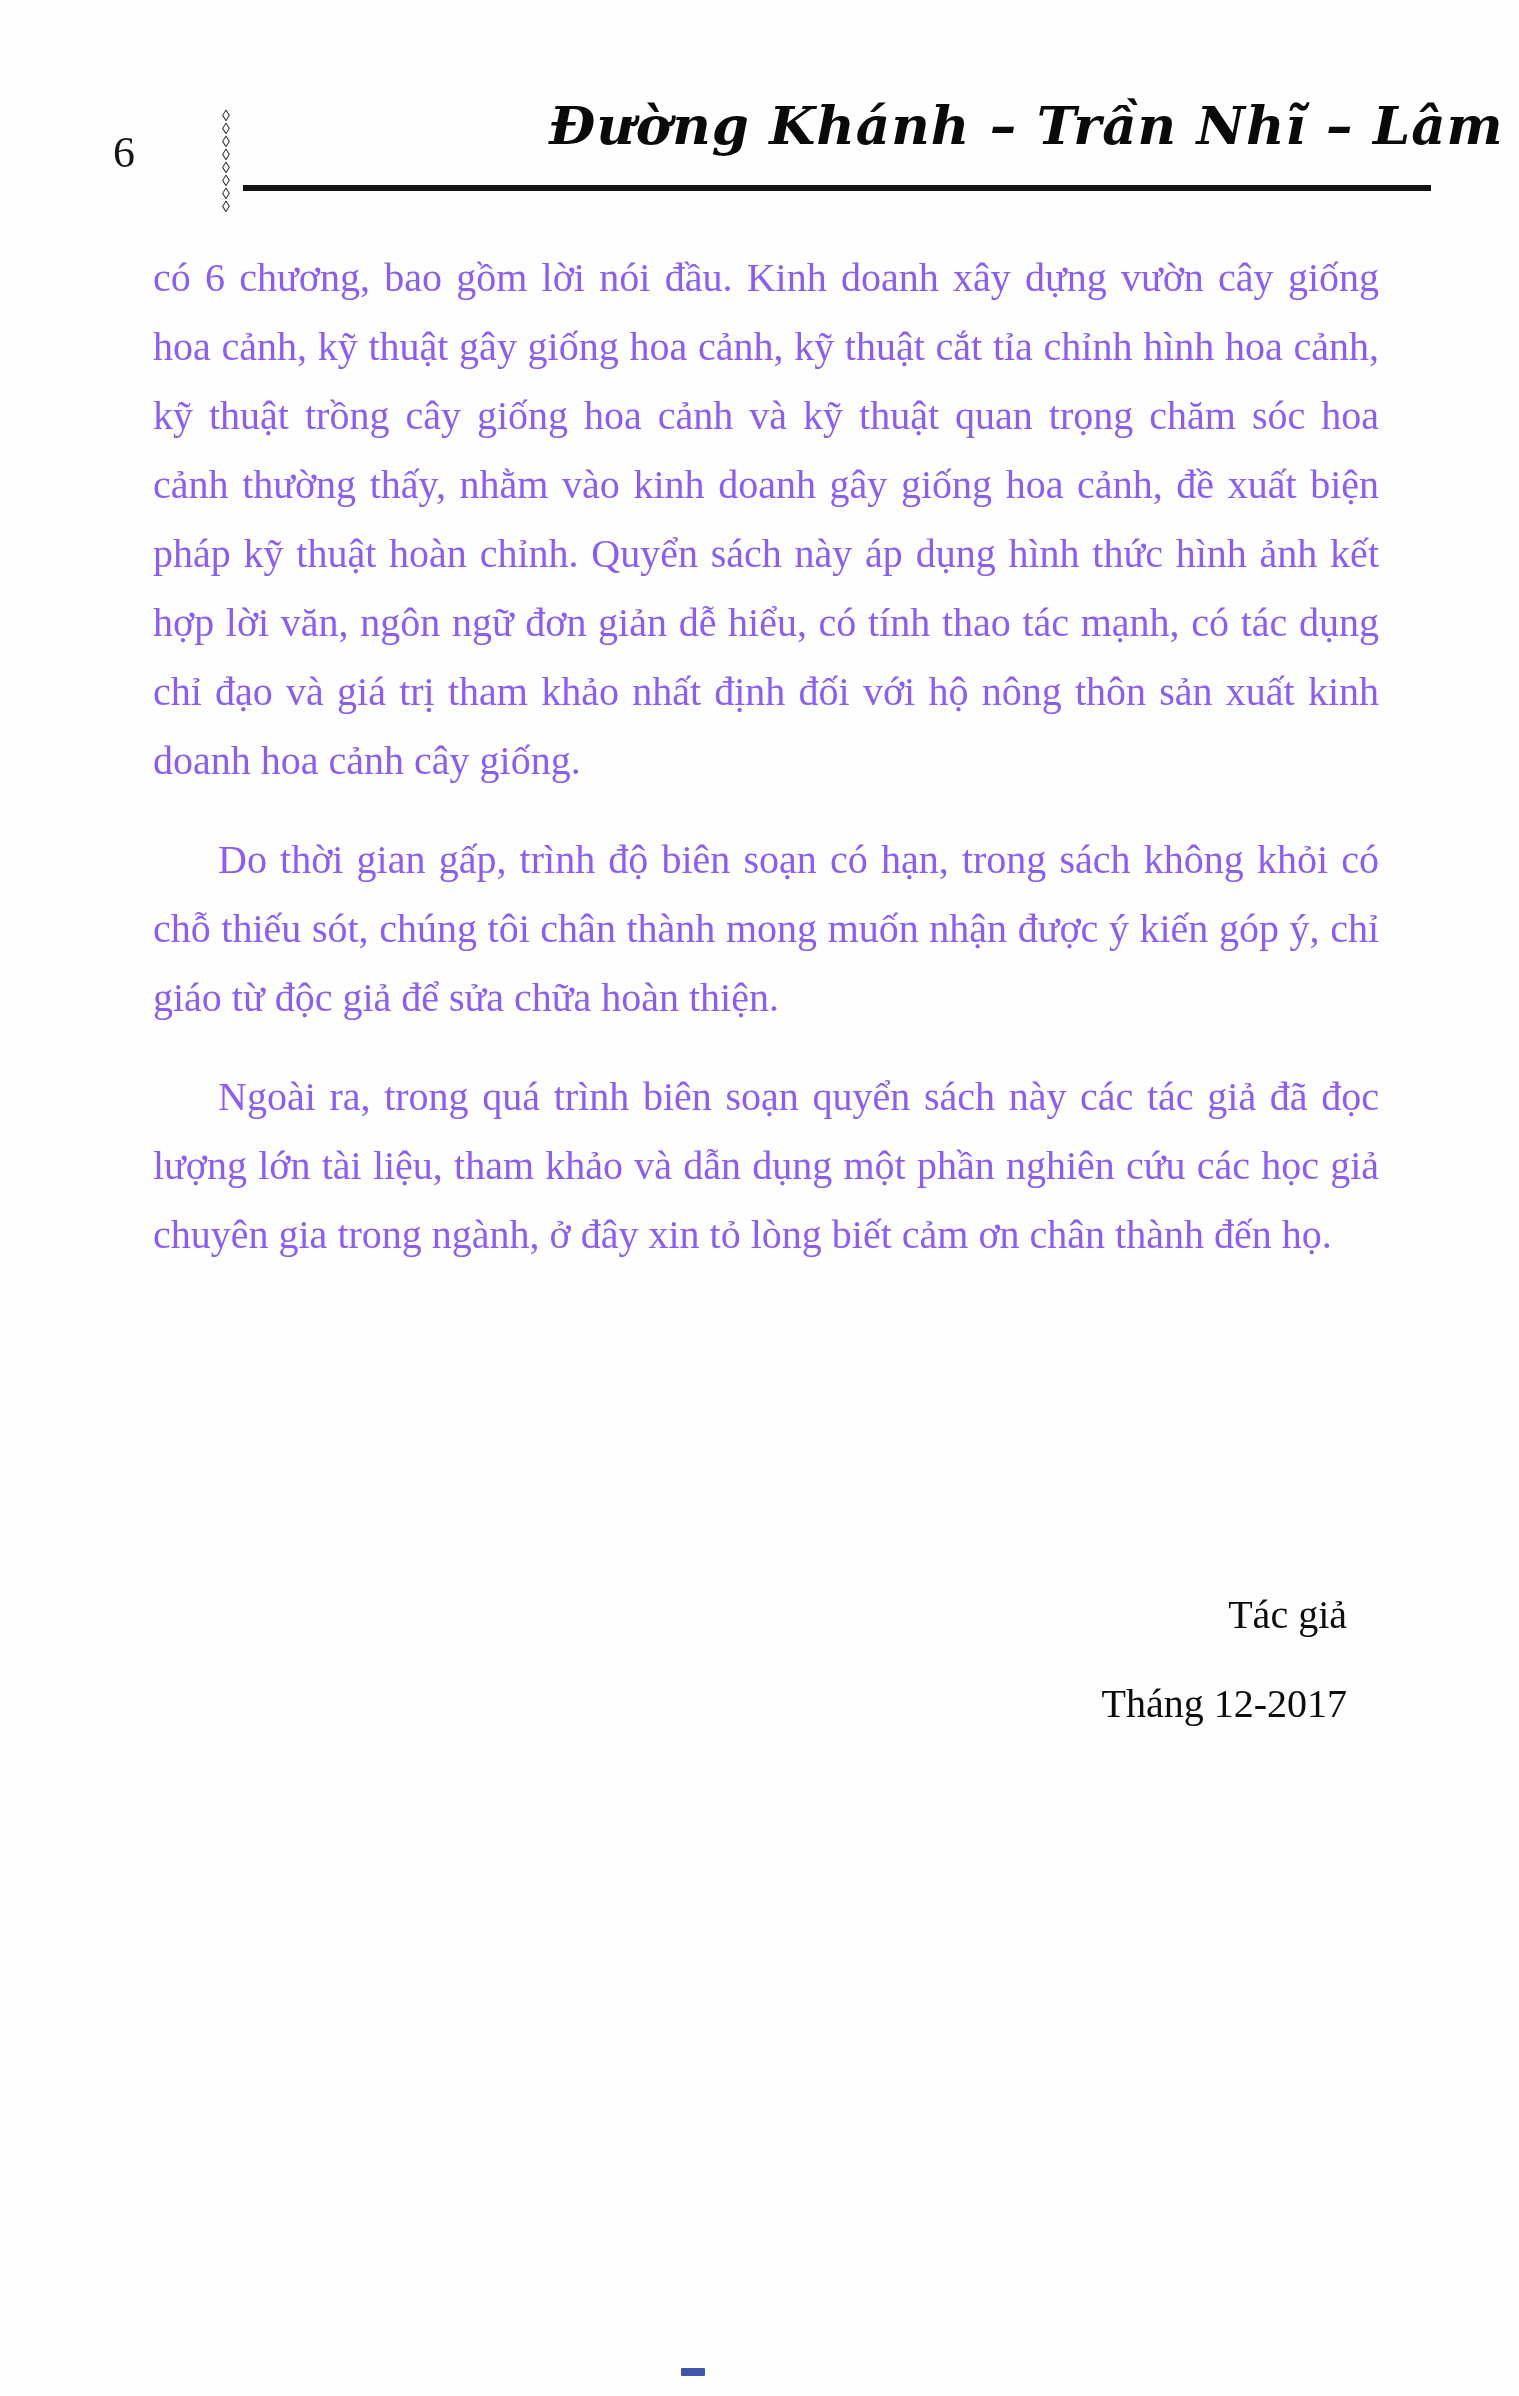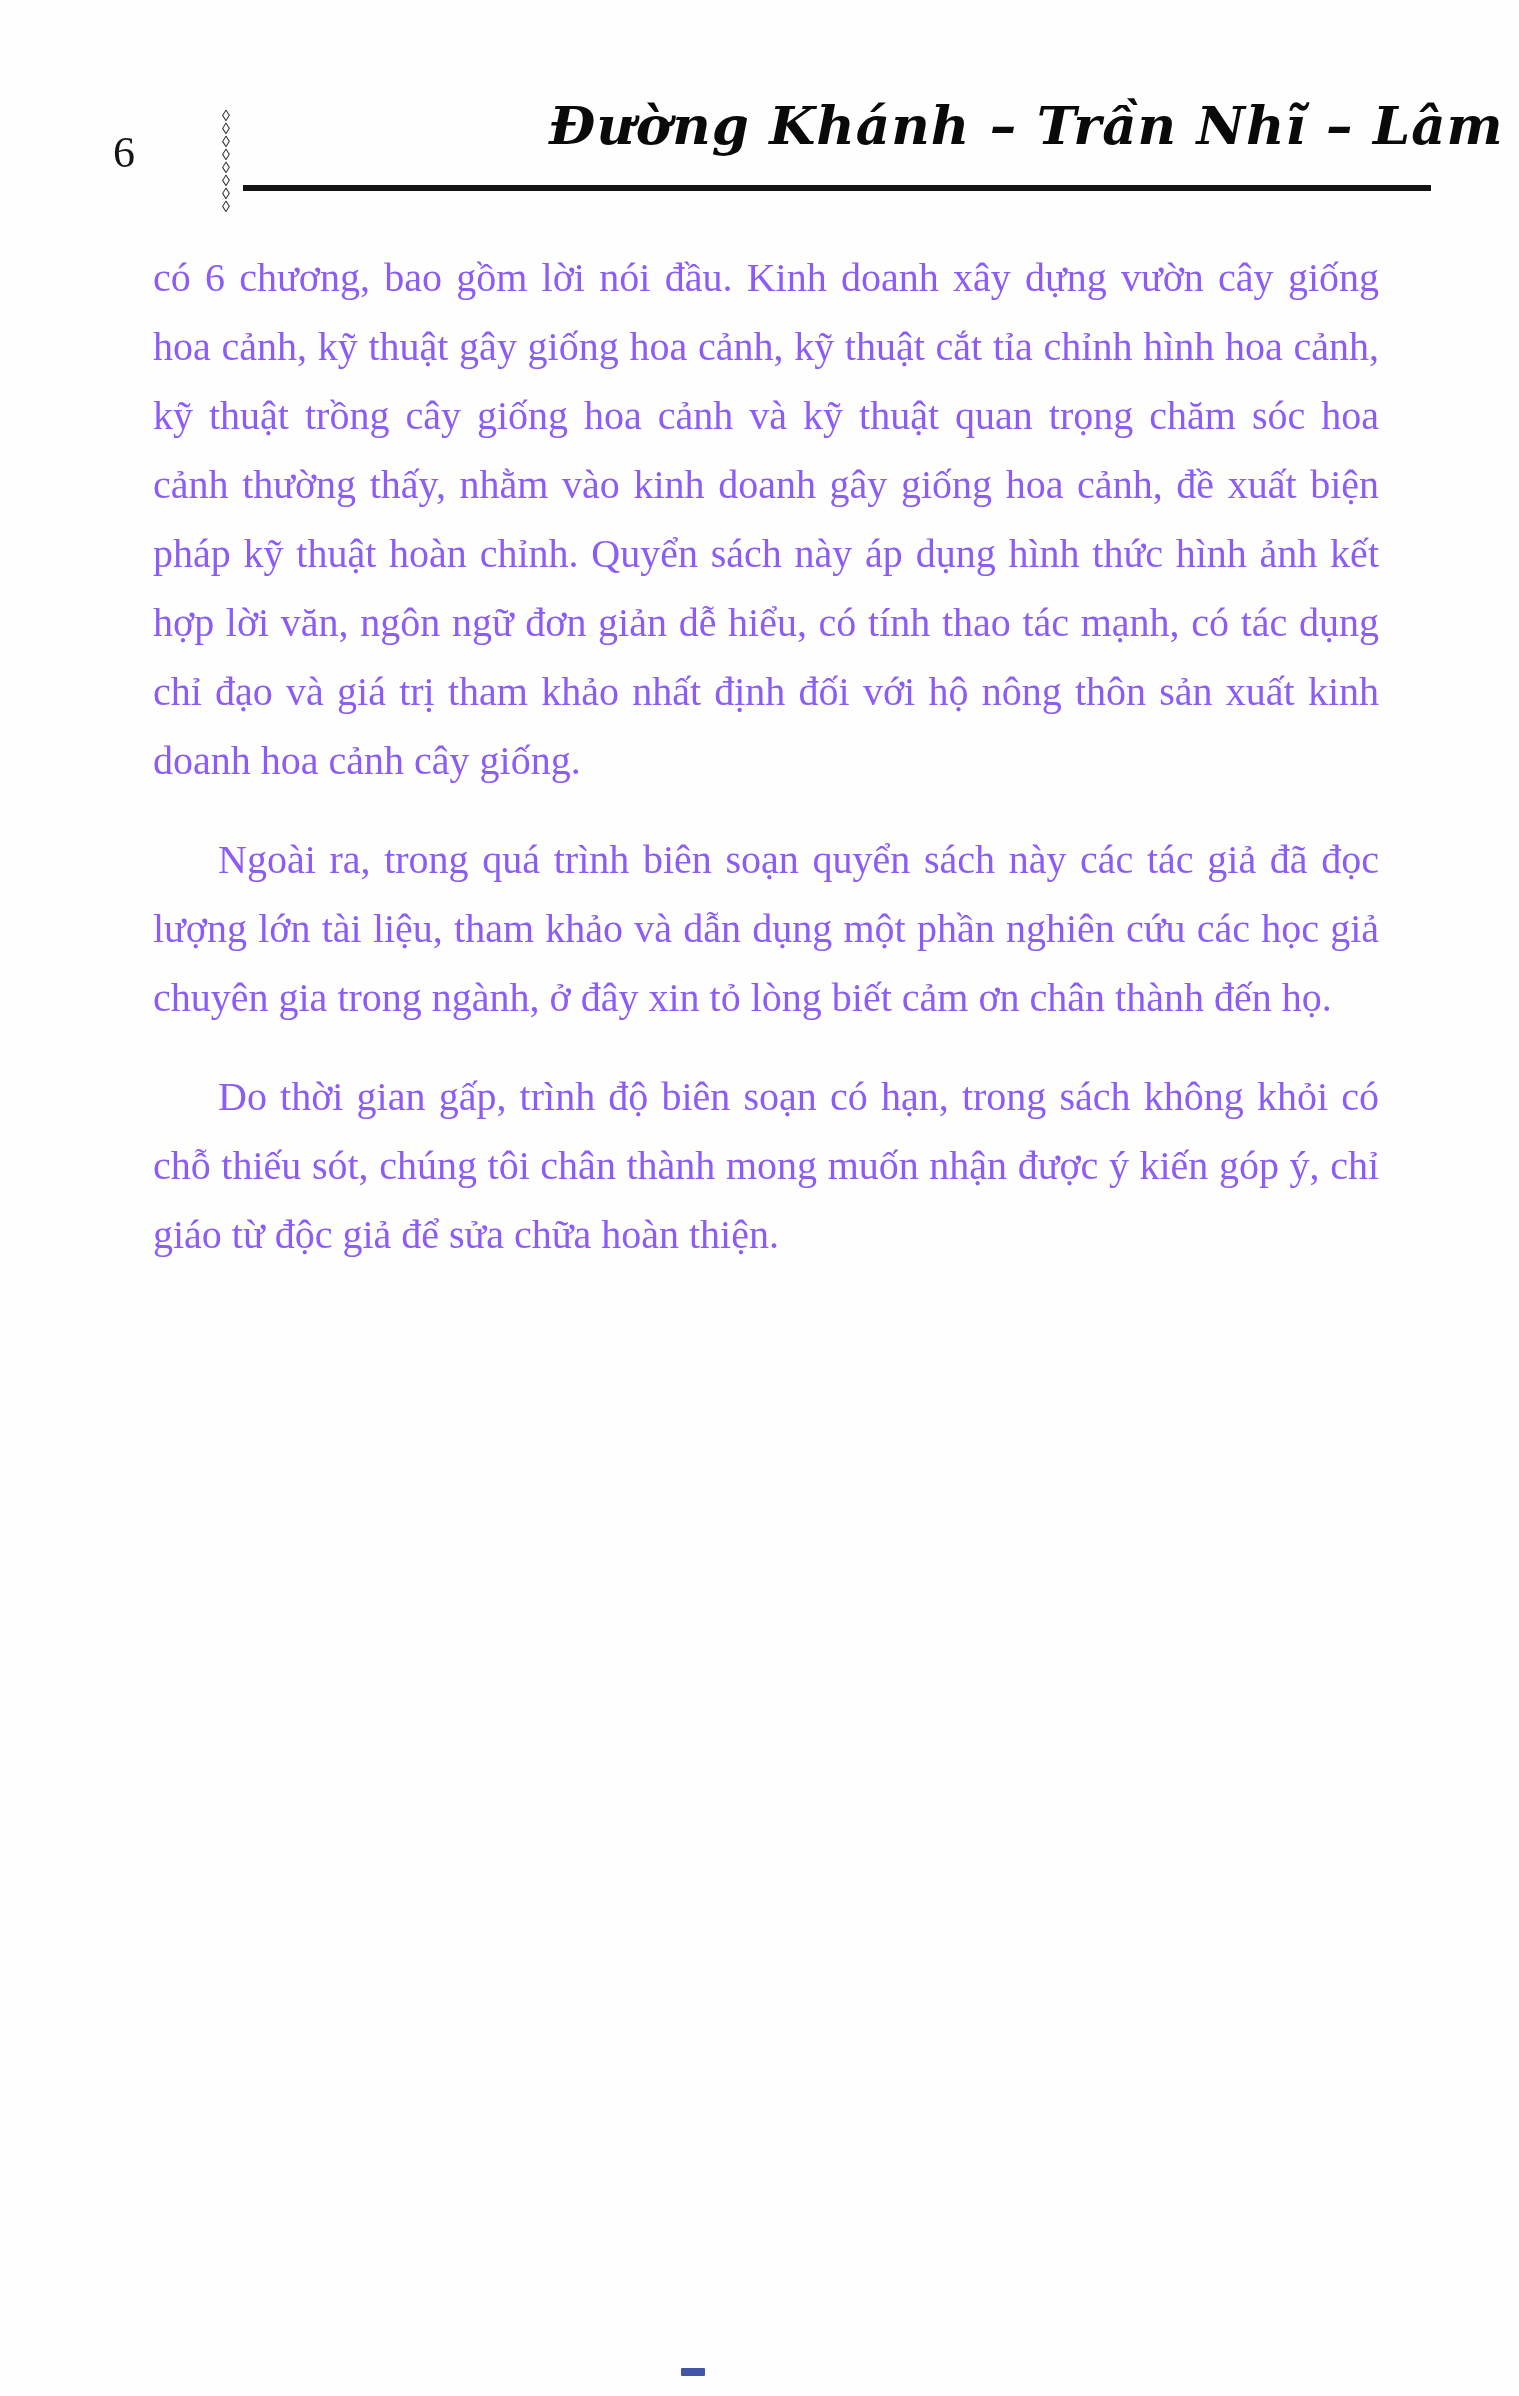--- a/index.html
+++ b/index.html
@@ -102,21 +102,25 @@
 ◊
 ◊
 ◊</div>
 
   <div class="header-authors">Đường Khánh – Trần Nhĩ – Lâm Mậu</div>
 
   <div class="header-rule"></div>
 
   <div class="body-text">
     <p>có 6 chương, bao gồm lời nói đầu. Kinh doanh xây dựng vườn cây giống hoa cảnh, kỹ thuật gây giống hoa cảnh, kỹ thuật cắt tỉa chỉnh hình hoa cảnh, kỹ thuật trồng cây giống hoa cảnh và kỹ thuật quan trọng chăm sóc hoa cảnh thường thấy, nhằm vào kinh doanh gây giống hoa cảnh, đề xuất biện pháp kỹ thuật hoàn chỉnh. Quyển sách này áp dụng hình thức hình ảnh kết hợp lời văn, ngôn ngữ đơn giản dễ hiểu, có tính thao tác mạnh, có tác dụng chỉ đạo và giá trị tham khảo nhất định đối với hộ nông thôn sản xuất kinh doanh hoa cảnh cây giống.</p>
+    <p class="indent">Do thời gian gấp, trình độ biên soạn có hạn, trong sách không khỏi có chỗ thiếu sót, chúng tôi chân thành mong muốn nhận được ý kiến góp ý, chỉ giáo từ độc giả để sửa chữa hoàn thiện.</p>
     <p class="indent">Ngoài ra, trong quá trình biên soạn quyển sách này các tác giả đã đọc lượng lớn tài liệu, tham khảo và dẫn dụng một phần nghiên cứu các học giả chuyên gia trong ngành, ở đây xin tỏ lòng biết cảm ơn chân thành đến họ.</p>
-    <p class="indent">Do thời gian gấp, trình độ biên soạn có hạn, trong sách không khỏi có chỗ thiếu sót, chúng tôi chân thành mong muốn nhận được ý kiến góp ý, chỉ giáo từ độc giả để sửa chữa hoàn thiện.</p>
   </div>
 
+  <div class="signature">
+    <div class="author">Tác giả</div>
+    <div class="date">Tháng 12-2017</div>
+  </div>
 
   <div class="scan-artifact"></div>
 
 </div>
 
 
 </body></html>

